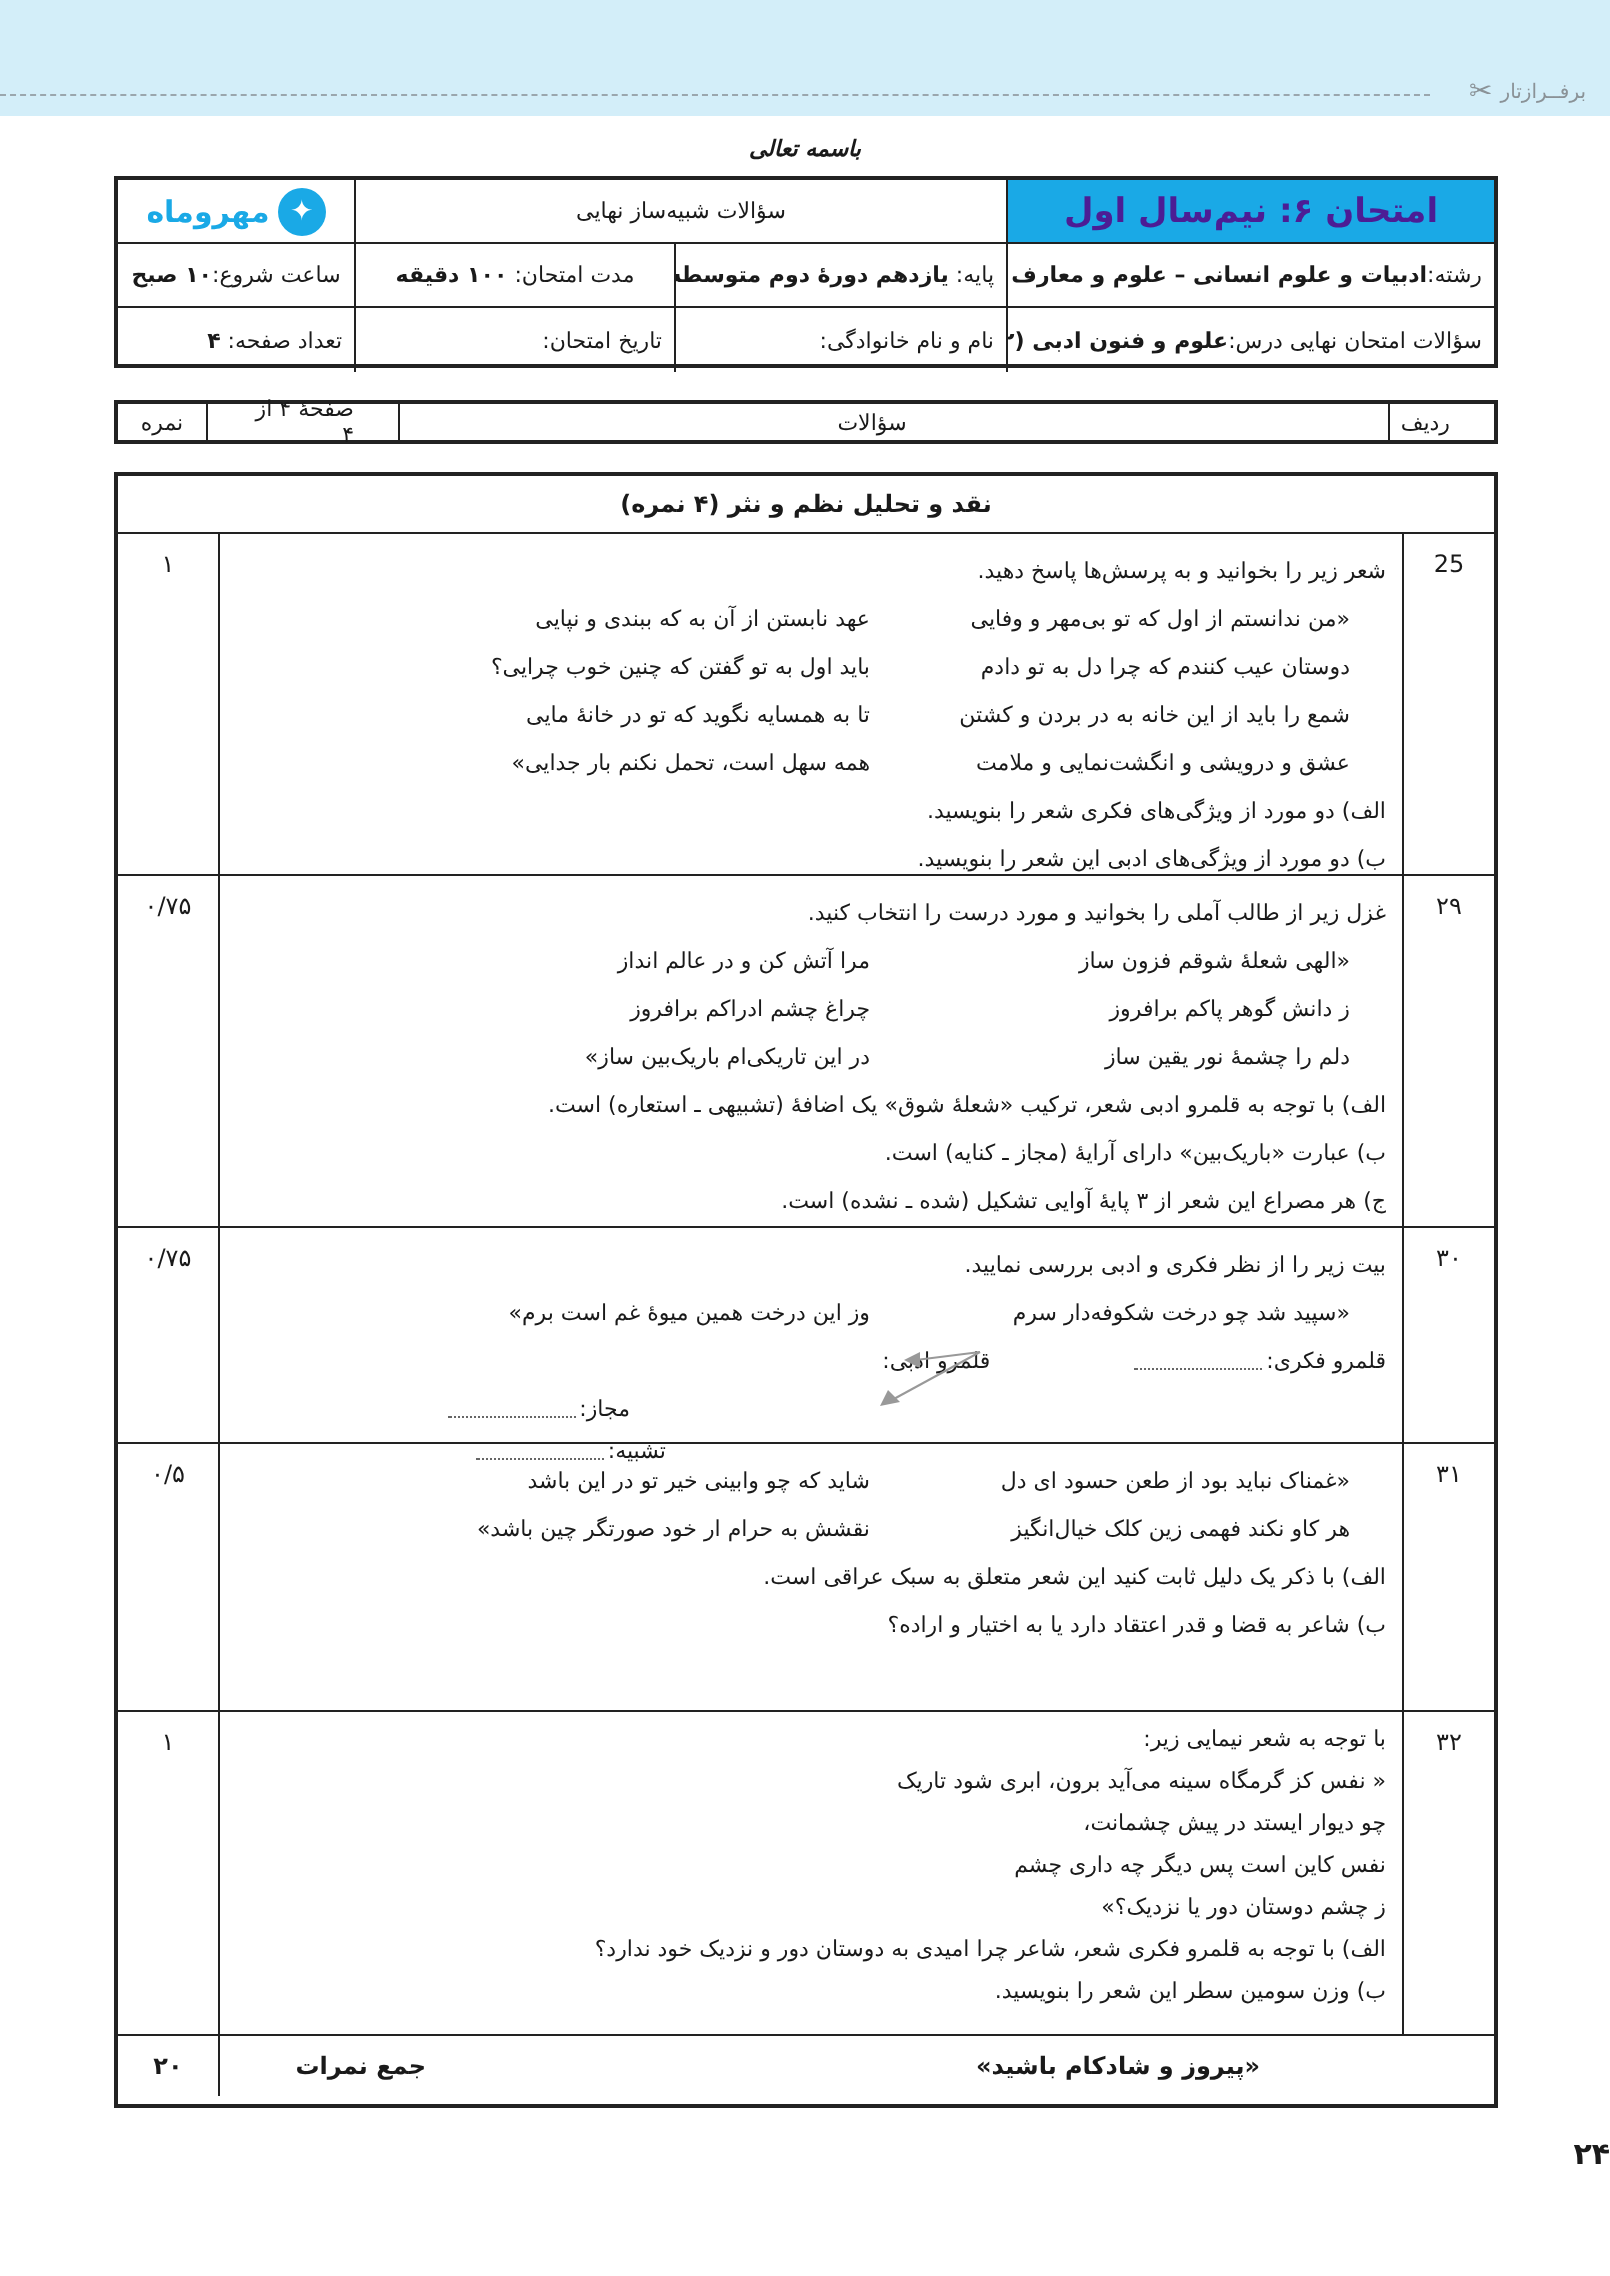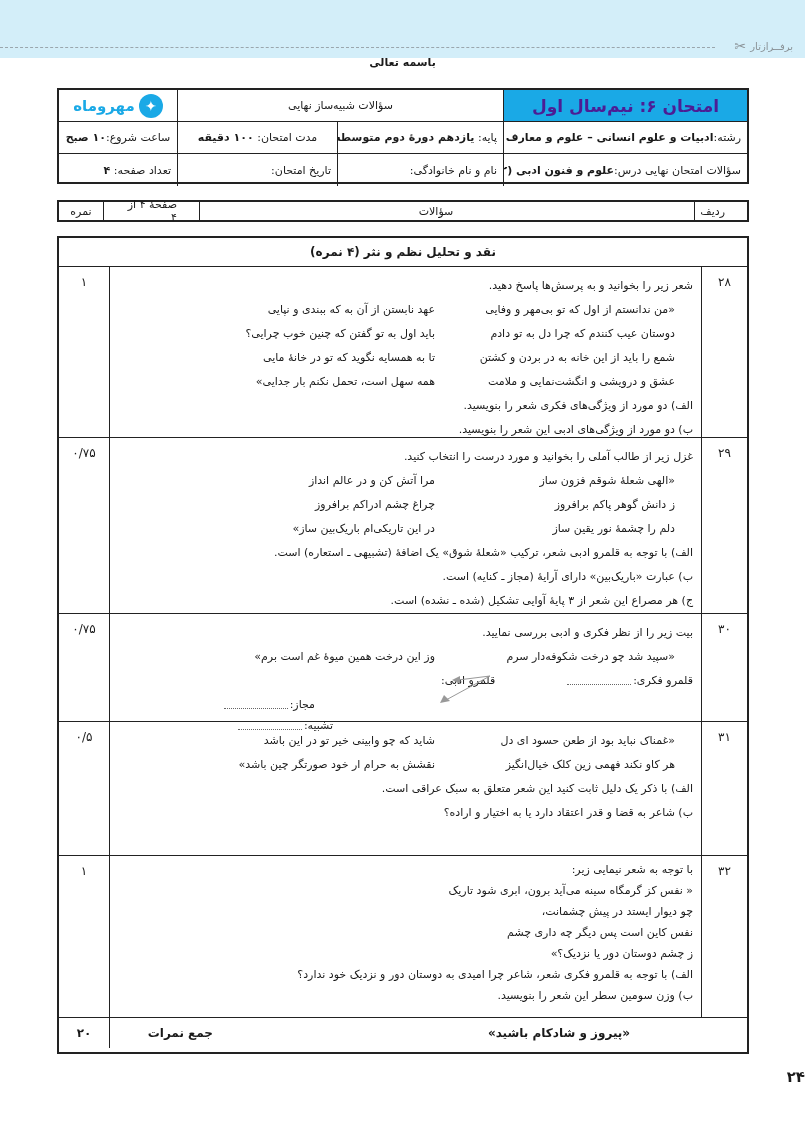--- a/index.html
+++ b/index.html
@@ -13,21 +13,21 @@
   .cut-line {
     position: absolute; left: 0; top: 47px; width: 715px; border-top: 1px dashed #9aa6ad;
   }
   .cut-label {
     position: absolute; right: 12px; top: 38px; font-size: 10px; color: #8a9297; direction: rtl;
     display: flex; align-items: center; gap: 4px;
   }
   .cut-label .scissors { font-size: 14px; color: #8a9297; }
 
   .bismillah {
-    position: absolute; left: 0; width: 805px; top: 56px; text-align: center; font-size: 11px; font-weight: bold;
+    position: absolute; left: 0; width: 805px; top: 68px; text-align: center; font-size: 11px; font-weight: bold; font-style: italic;
   }
 
   
   .hdr {
     position: absolute; left: 57px; top: 88px; width: 692px; height: 96px;
     border: 2px solid #222; direction: rtl;
   }
   .hdr-row { display: flex; height: 32px; border-bottom: 1px solid #222; }
   .hdr-row:last-child { border-bottom: none; }
   .hdr-cell { display: flex; align-items: center; padding: 0 6px; font-size: 11px; border-left: 1px solid #222; white-space: nowrap; overflow: hidden; }
@@ -134,21 +134,21 @@
   <div style="width:53px">ردیف</div>
   <div style="flex:1; justify-content:center; padding-left:0">سؤالات</div>
   <div style="width:96px">صفحهٔ ۴ از ۴</div>
   <div style="width:44px; justify-content:center">نمره</div>
 </div>
 
 <div class="qtable">
   <div class="section-title">نقد و تحلیل نظم و نثر (۴ نمره)</div>
 
   <div class="qrow" style="height:171px">
-    <div class="qnum">۲۸</div>
+    <div class="qnum">25</div>
     <div class="qbody">
       <div class="line prompt">شعر زیر را بخوانید و به پرسش‌ها پاسخ دهید.</div>
       <div class="line verse">
           <span class="m1">«من ندانستم از اول که تو بی‌مهر و وفایی</span>
           <span class="m2">عهد نابستن از آن به که ببندی و نپایی</span>
         </div>
       <div class="line verse">
           <span class="m1">دوستان عیب کنندم که چرا دل به تو دادم</span>
           <span class="m2">باید اول به تو گفتن که چنین خوب چرایی؟</span>
         </div>

